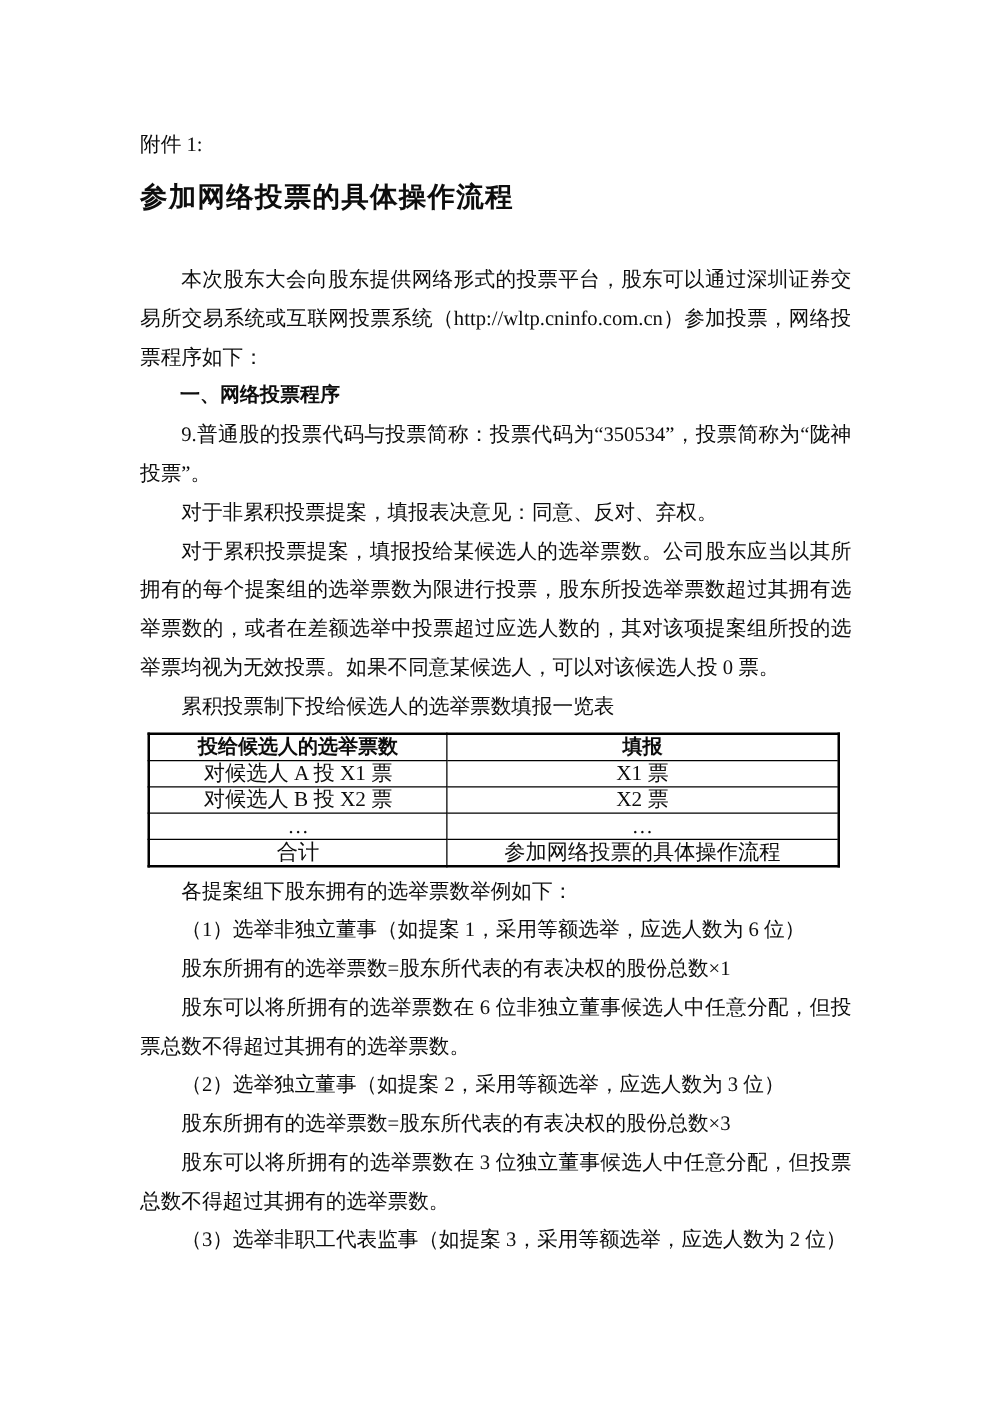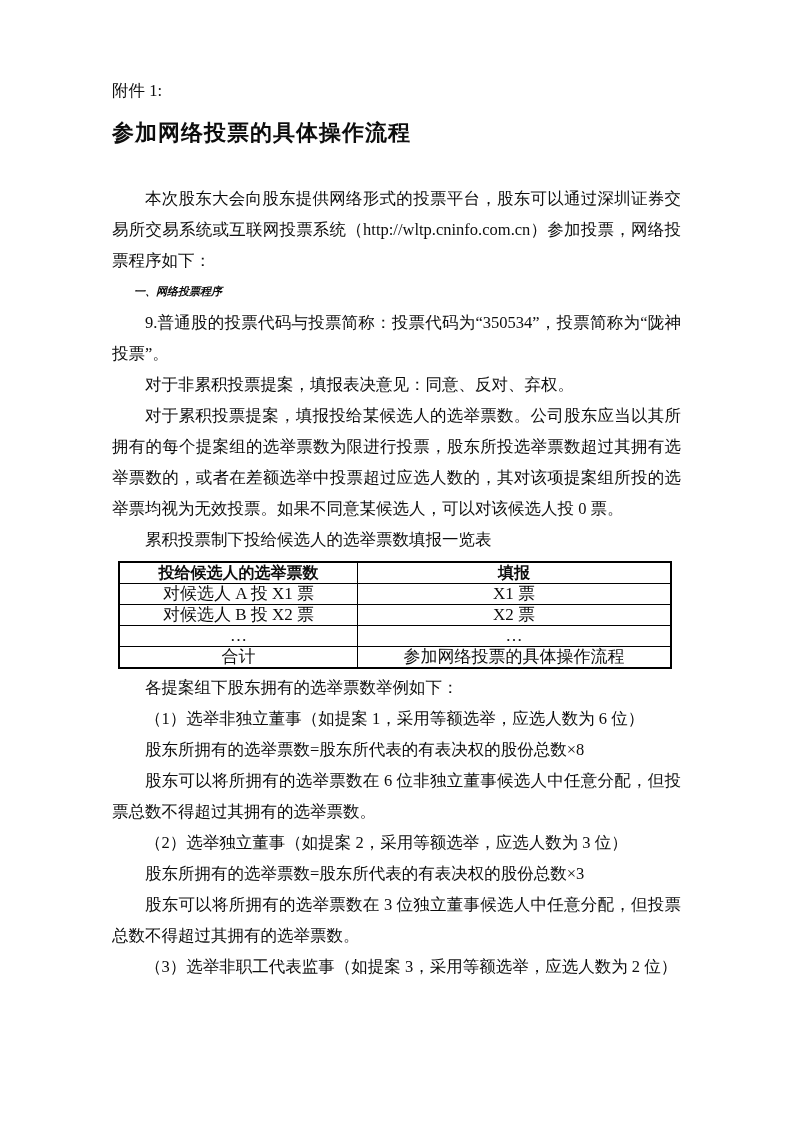--- a/index.html
+++ b/index.html
@@ -12,21 +12,21 @@
     width: 793px;
     height: 1122px;
     background: #ffffff;
     color: #0d0d0d;
     font-family: "Liberation Serif", "DejaVu Serif", serif;
     overflow: hidden;
   }
   .content {
     position: absolute;
     left: 112px;
-    top: 81px;
+    top: 106px;
     width: 569px;
   }
   .attachment {
     margin: 0;
     font-size: 16.5px;
     line-height: 20px;
     text-align: left;
   }
   .title {
     margin: 16px 0 0 0;
@@ -44,24 +44,23 @@
     text-align: justify;
     word-break: break-all;
   }
   .intro {
     margin-top: 34px;
   }
   .section-heading {
     margin: 0;
     font-family: "Liberation Sans", "DejaVu Sans", sans-serif;
     font-weight: bold;
-    font-size: 11px;
+    font-size: 16px;
     line-height: 31px;
     text-indent: 2em;
-    font-style: italic;
   }
   table.vote-table {
     border-collapse: collapse;
     table-layout: fixed;
     width: 554px;
     margin: 6px 0 3px 6px;
     border: 2px solid #000;
     padding-left: 40px;
   }
   table.vote-table th,
@@ -129,21 +128,21 @@
         </tr>
         <tr>
           <td>合计</td>
           <td>参加网络投票的具体操作流程</td>
         </tr>
       </tbody>
     </table>
 
     <p class="para">各提案组下股东拥有的选举票数举例如下：</p>
     <p class="para">（1）选举非独立董事（如提案 1，采用等额选举，应选人数为 6 位）</p>
-    <p class="para">股东所拥有的选举票数=股东所代表的有表决权的股份总数×8</p>
+    <p class="para">股东所拥有的选举票数=股东所代表的有表决权的股份总数×1</p>
     <p class="para">股东可以将所拥有的选举票数在 6 位非独立董事候选人中任意分配，但投票总数不得超过其拥有的选举票数。</p>
     <p class="para">（2）选举独立董事（如提案 2，采用等额选举，应选人数为 3 位）</p>
     <p class="para">股东所拥有的选举票数=股东所代表的有表决权的股份总数×3</p>
     <p class="para">股东可以将所拥有的选举票数在 3 位独立董事候选人中任意分配，但投票总数不得超过其拥有的选举票数。</p>
     <p class="para">（3）选举非职工代表监事（如提案 3，采用等额选举，应选人数为 2 位）</p>
 
   </div>
 </div>
 
 </body></html>

